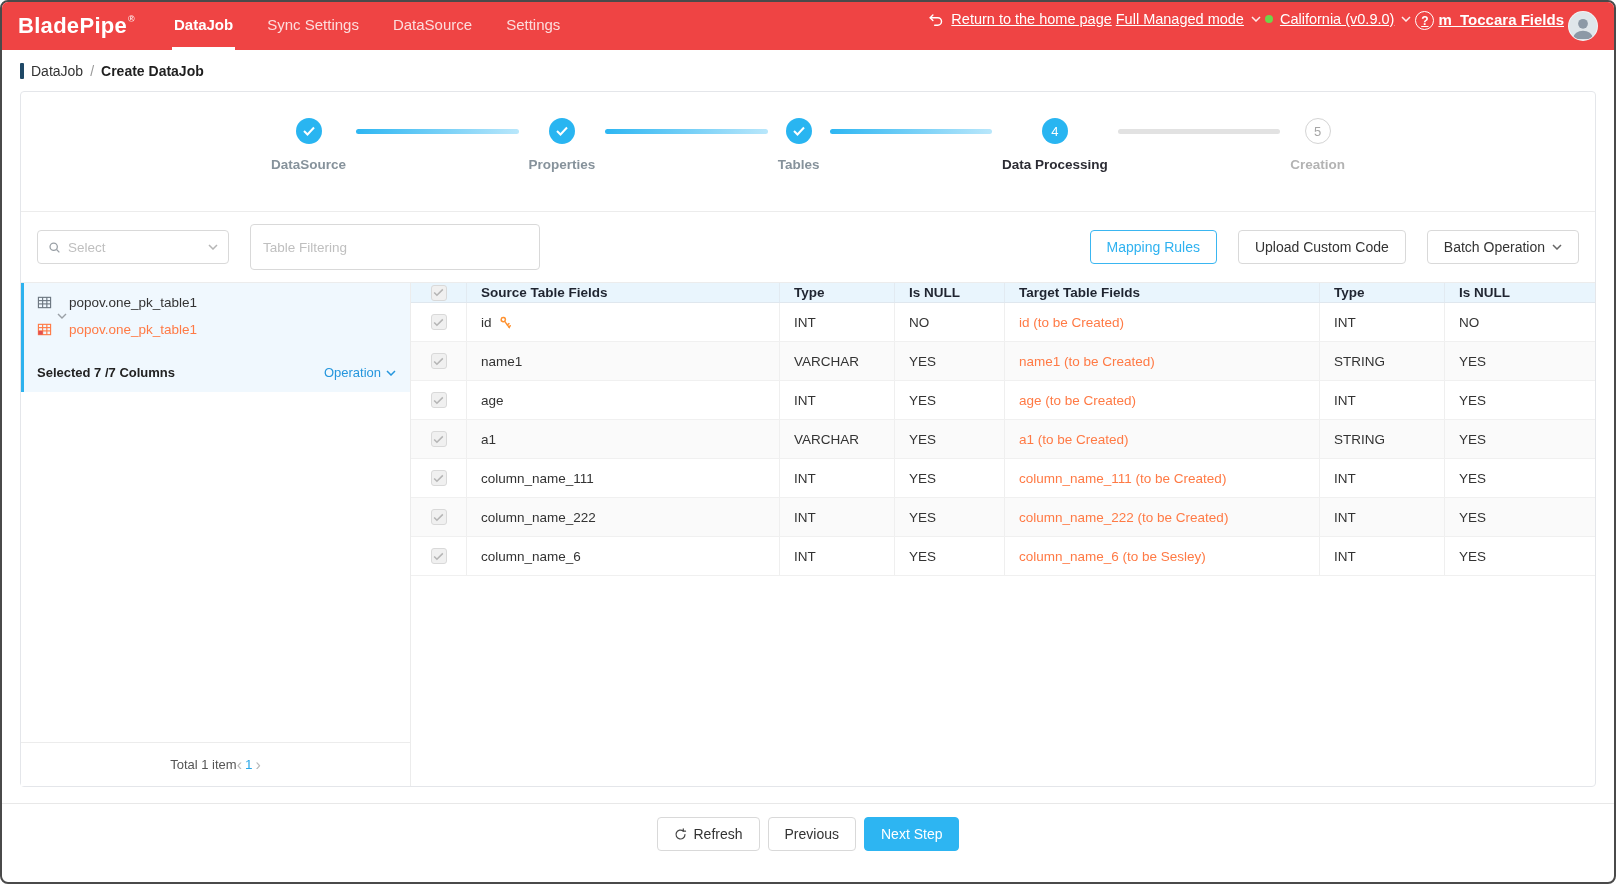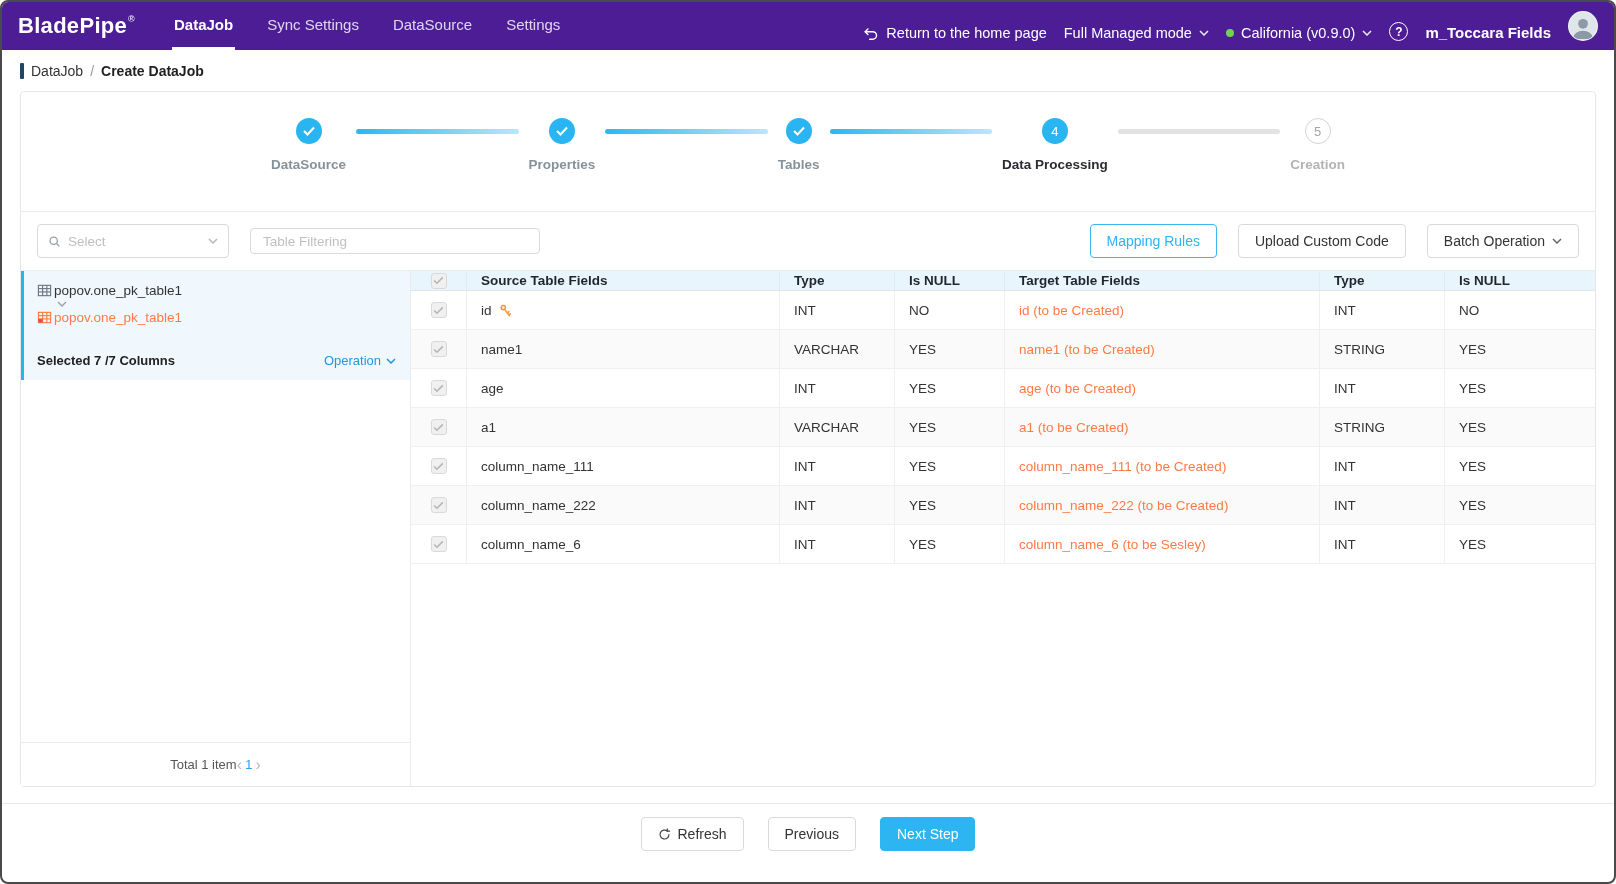--- a/index.html
+++ b/index.html
@@ -7,27 +7,27 @@
   body {
     font-family:"Liberation Sans", sans-serif;
     background:#ffffff;
     border:2px solid #4a4a4a;
     border-radius:8px;
     position:relative;
     color:#333;
   }
 
   
-  .navbar { height:48px; background:#4c1d95; display:flex; align-items:center; padding:0 16px; }
+  .navbar { height:48px; background:#ef4444; display:flex; align-items:center; padding:0 16px; }
   .brand { color:#fff; font-size:22px; font-weight:bold; letter-spacing:.3px; margin-right:38px; cursor:pointer; position:relative; }
   .brand-reg { font-size:9px; vertical-align:top; position:relative; top:1px; left:1px; opacity:.85; }
   .nav-items { display:flex; height:48px; }
   .nav-item { color:rgba(255,255,255,.82); font-size:15px; height:48px; line-height:45px; margin-right:30px; border-bottom:3px solid transparent; cursor:pointer; text-decoration:none; padding:0 2px; }
   .nav-item.active { color:#fff; font-weight:bold; border-bottom-color:#fff; }
-  .nav-right { margin-left:auto; display:flex; align-items:flex-end; gap:17px; color:#fff; }
+  .nav-right { margin-left:auto; display:flex; align-items:flex-start; gap:4px; color:#fff;text-decoration:underline; }
   .nav-link { display:flex; align-items:center; gap:7px; color:#fff; font-size:14.5px; cursor:pointer; text-decoration:none; white-space:nowrap; }
   .nav-link .chev { opacity:.9; }
   .status-dot { width:8px; height:8px; border-radius:50%; background:#6fd44a; display:inline-block; }
   .help-circle { width:19px; height:19px; border:1.6px solid #fff; border-radius:50%; display:inline-flex; align-items:center; justify-content:center; font-size:12px; font-weight:bold; cursor:pointer; }
   .user-name { font-size:15px; font-weight:bold; cursor:pointer; }
   .avatar { width:30px; height:30px; border-radius:50%; background:#dfe6ea; display:inline-flex; align-items:flex-end; justify-content:center; overflow:hidden; cursor:pointer; border:1px solid rgba(255,255,255,.6); }
 
   
   .breadcrumb { display:flex; align-items:center; gap:7px; padding:13px 18px 12px; font-size:14px; }
   .bc-bar { width:4px; height:16px; background:#1f4866; display:inline-block; border-radius:1px; }
@@ -49,36 +49,36 @@
   .step.active .step-label { color:#2b2b33; }
   .step.pending .step-label { color:#b3b3b3; }
   .connector { flex:1; height:5px; border-radius:3px; margin:11px 10px 0; }
   .connector.done { background:linear-gradient(90deg,#2db6f2,#b9e7fb); }
   .connector.pending { background:#e2e2e2; }
 
   
   .toolbar { display:flex; align-items:center; padding:12px 16px; gap:21px; }
   .select-box { width:192px; height:34px; border:1px solid #d9d9d9; border-radius:4px; display:flex; align-items:center; gap:7px; padding:0 10px; cursor:pointer; background:#fff; }
   .select-box .ph { color:#bfbfbf; font-size:13.5px; flex:1; }
-  .text-input { width:290px; height:26px; border:1px solid #d9d9d9; border-radius:4px; padding:0 12px; font-size:13.5px; font-family:"Liberation Sans", sans-serif; color:#333; outline:none; }
+  .text-input { width:290px; height:46px; border:1px solid #d9d9d9; border-radius:4px; padding:0 12px; font-size:13.5px; font-family:"Liberation Sans", sans-serif; color:#333; outline:none; }
   .text-input::placeholder { color:#bfbfbf; }
   .toolbar-spacer { flex:1; }
   .btn { height:34px; padding:0 16px; border-radius:4px; border:1px solid #d9d9d9; background:#fff; color:#333; font-size:14px; font-family:"Liberation Sans", sans-serif; display:inline-flex; align-items:center; gap:7px; cursor:pointer; white-space:nowrap; }
   .btn.outline-accent { border-color:#3ab6f1; color:#2fb2f0; }
   .btn.primary { background:#2db5f2; border-color:#2db5f2; color:#fff; }
 
   
   .content { flex:1; display:flex; border-top:1px solid #ececec; min-height:0; }
 
   
   .left-panel { width:390px; flex:none; border-right:1px solid #ececec; display:flex; flex-direction:column; background:#fff; }
   .panel-list { flex:1; overflow:hidden; }
   .table-item { position:relative; background:#f0f8fe; padding:12px 14px 12px 16px; cursor:pointer; }
   .table-item::before { content:""; position:absolute; left:0; top:0; bottom:0; width:3px; background:#2db2ee; }
-  .ti-row { display:flex; align-items:flex-end; gap:2px; }
+  .ti-row { display:flex; align-items:flex-end; gap:17px; }
   .ti-name { font-size:13.5px; color:#333; }
   .ti-name.orange { color:#ff7a45; }
   .ti-chev { margin:3px 0 3px 20px; color:#9aa0a6; line-height:0; }
   .ti-foot { display:flex; align-items:center; margin-top:28px; }
   .ti-selected { font-size:13px; font-weight:bold; color:#222; }
   .ti-op { margin-left:auto; color:#2596dd; font-size:13px; display:inline-flex; align-items:center; gap:5px; cursor:pointer; text-decoration:none; }
   .panel-pagination { border-top:1px solid #ececec; height:44px; display:flex; align-items:center; justify-content:center; font-size:13px; color:#555; background:#fff; }
   .pg-arrow { color:#b9b9b9; font-size:16px; cursor:pointer; text-decoration:none; line-height:1; }
   .pg-page { color:#2aa7e8; font-size:13.5px; cursor:pointer; text-decoration:none; padding:0 3px; }
 
@@ -96,21 +96,21 @@
   .col-null   { width:110px; flex:none; }
   .col-target { width:315px; flex:none; }
   .col-type2  { width:125px; flex:none; }
   .col-null2  { flex:1; }
   .td.col-target { color:#ff7a45; }
   .checkbox { width:16px; height:16px; border:1px solid #d9d9d9; border-radius:3px; background:#f0f0f0; display:inline-flex; align-items:center; justify-content:center; cursor:not-allowed; }
   .key-icon { margin-left:7px; transform:rotate(8deg); }
 
   
   .footer-divider { height:1px; background:#e8e8e8; margin-top:16px; }
-  .footer { display:flex; justify-content:center; gap:24px; padding:13px 0; }
+  .footer { display:flex; justify-content:center; gap:8px; padding:13px 0; }
 </style>
 </head>
 <body>
 
 <header class="navbar">
   <div class="brand"><span>BladePipe</span><span class="brand-reg">®</span></div>
   <nav class="nav-items">
     <a class="nav-item active">DataJob</a>
     <a class="nav-item">Sync Settings</a>
     <a class="nav-item">DataSource</a>

